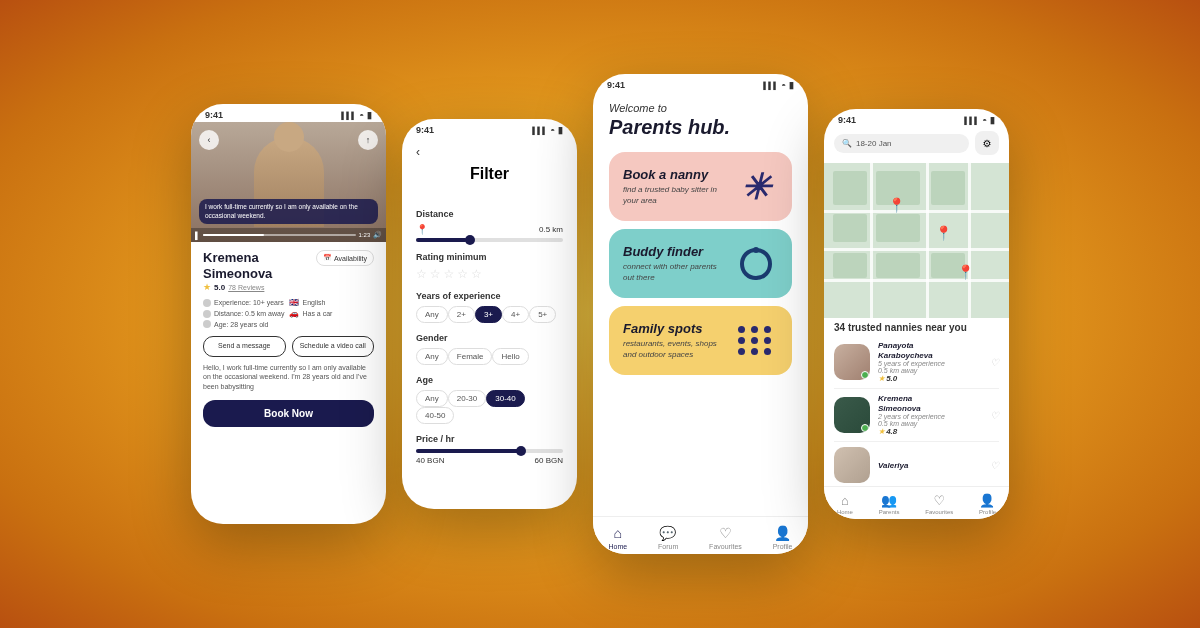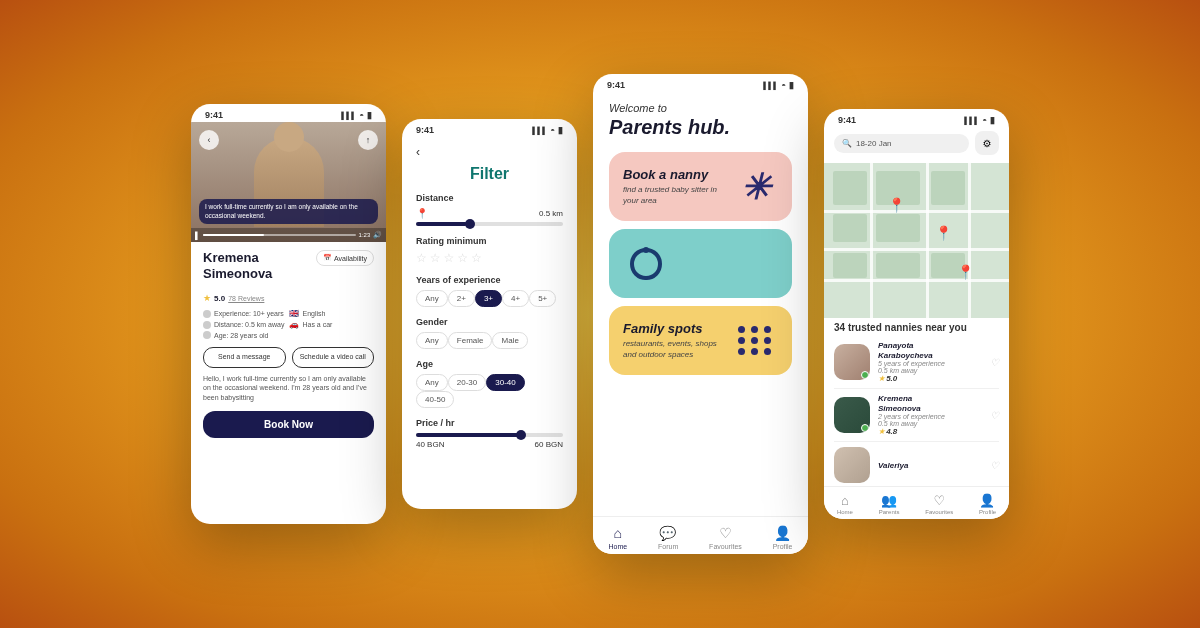--- a/index.html
+++ b/index.html
@@ -12,21 +12,21 @@
       display: flex;
       align-items: center;
       justify-content: center;
       gap: 16px;
       padding: 20px;
     }
 
     
     .phone {
       background: #fff;
-      border-radius: 19px;
+      border-radius: 32px;
       overflow: hidden;
       box-shadow: 0 20px 60px rgba(0,0,0,0.3);
       position: relative;
       flex-shrink: 0;
     }
     .phone-large { width: 195px; height: 420px; }
     .phone-medium { width: 175px; height: 390px; }
     .phone-xlarge { width: 215px; height: 480px; }
     .phone-small { width: 185px; height: 410px; }
 
@@ -129,21 +129,21 @@
       width: 40%;
       height: 100%;
       background: #fff;
       border-radius: 1px;
     }
     .phone1-content { padding: 8px 12px; }
     .profile-header {
       display: flex;
       justify-content: space-between;
       align-items: flex-start;
-      margin-bottom: 12px;
+      margin-bottom: 1px;
     }
     .profile-name {
       font-size: 13px;
       font-weight: 800;
       color: #1a1a2e;
       line-height: 1.2;
     }
     .availability-badge {
       background: #fff;
       border: 1px solid #ddd;
@@ -216,23 +216,23 @@
     
     .phone2-content { padding: 8px 14px; }
     .filter-back {
       font-size: 12px;
       color: #333;
       margin-bottom: 6px;
     }
     .filter-title {
       font-size: 16px;
       font-weight: 700;
-      color: #0f766e;
+      color: #000000;
       text-align: center;
-      margin-bottom: 10px;
+      margin-bottom: 26px;
     }
     .filter-section { margin-bottom: 10px; }
     .filter-label {
       font-size: 9px;
       font-weight: 600;
       color: #333;
       margin-bottom: 5px;
     }
     .distance-row {
       display: flex;
@@ -653,21 +653,21 @@
         <div class="chip">4+</div>
         <div class="chip">5+</div>
       </div>
     </div>
 
     <div class="filter-section">
       <div class="filter-label">Gender</div>
       <div class="chips-row">
         <div class="chip">Any</div>
         <div class="chip">Female</div>
-        <div class="chip">Male</div>
+        <div class="chip">Hello</div>
       </div>
     </div>
 
     <div class="filter-section">
       <div class="filter-label">Age</div>
       <div class="chips-row">
         <div class="chip">Any</div>
         <div class="chip">20-30</div>
         <div class="chip chip-active">30-40</div>
         <div class="chip">40-50</div>
@@ -708,20 +708,24 @@
         <div class="card-text-sub">find a trusted baby sitter in your area</div>
       </div>
       <div class="card-icon">
         <svg width="40" height="40" viewBox="0 0 40 40">
           <text x="20" y="32" text-anchor="middle" font-size="36" font-weight="900" fill="#2a2a6e">✳</text>
         </svg>
       </div>
     </div>
 
     <div class="card card-teal">
+      <div>
+        <div class="card-text-title">Buddy finder</div>
+        <div class="card-text-sub">connect with other parents out there</div>
+      </div>
       <div class="card-icon">
         <svg width="44" height="44" viewBox="0 0 44 44">
           <path d="M22 8 C30 8, 36 14, 36 22 C36 30, 30 36, 22 36" stroke="#1a3a6e" stroke-width="4" fill="none" stroke-linecap="round"></path>
           <path d="M22 36 C14 36, 8 30, 8 22 C8 14, 14 8, 22 8" stroke="#1a3a6e" stroke-width="4" fill="none" stroke-linecap="round"></path>
           <circle cx="22" cy="8" r="3" fill="#1a3a6e"></circle>
         </svg>
       </div>
     </div>
 
     <div class="card card-yellow">

